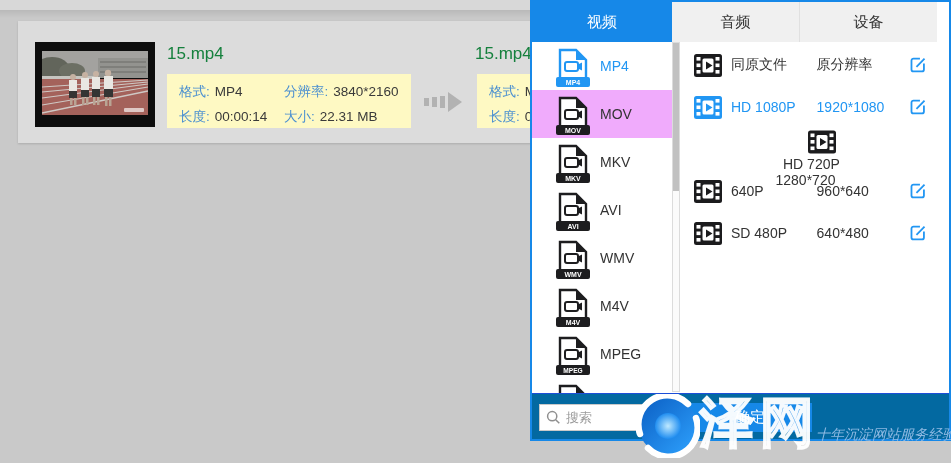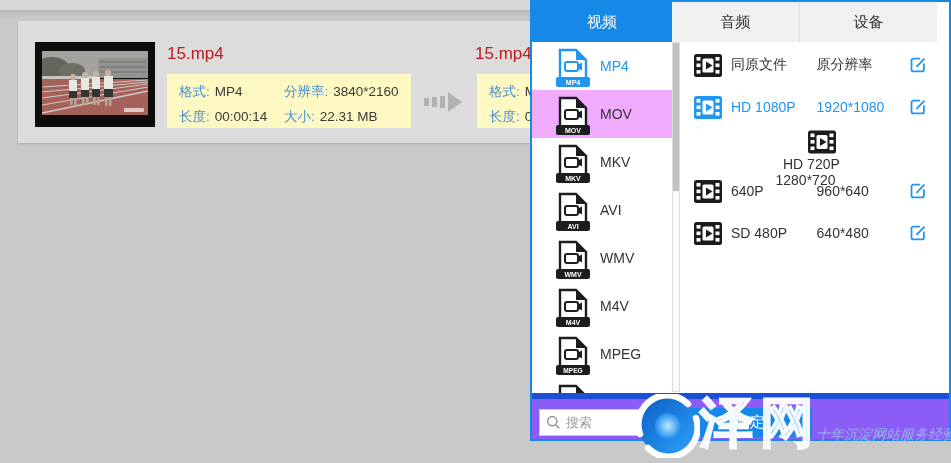--- a/index.html
+++ b/index.html
@@ -12,21 +12,21 @@
   .titlebar { left:0; top:0; width:951px; height:10px; background:#d8d8d8; }
   .titlebar-shadow { left:0; top:10px; width:951px; height:8px;
     background:linear-gradient(#b9b9b9,#c9c9c9); }
 
   .file-card { left:18px; top:21px; width:933px; height:122px; background:#dcdcdc;
     box-shadow:0 1px 2px rgba(0,0,0,.15); z-index:1; }
 
   .thumb { left:35px; top:42px; width:120px; height:85px; background:#0d0d0d; z-index:2; }
   .thumb svg { position:absolute; left:7px; top:9px; }
 
-  .file-title { font-size:17px; color:#b91c1c; z-index:2; white-space:nowrap; }
+  .file-title { font-size:17px; color:#15803d; z-index:2; white-space:nowrap; }
   .src-title { left:167px; top:44px; }
   .tgt-title { left:475px; top:44px; }
 
   .info-box { top:74px; height:54px; background:#fef9c3; z-index:2;
     padding:9px 12px; font-size:13.5px; white-space:nowrap; }
   .src-info { left:167px; width:244px; }
   .tgt-info { left:477px; width:220px; }
   .info-row { display:flex; margin-bottom:7px; }
   .f1 { width:105px; }
   .ilabel { color:#4a8fd0; margin-right:5px; }
@@ -65,21 +65,21 @@
   .q-row { position:absolute; left:0; width:269px; height:42px; display:flex;
     align-items:center; padding-left:14px; cursor:pointer; }
   .q-icon { flex:0 0 28px; color:#1b1b1d; }
   .q-row.selected .q-icon { color:#2196f3; }
   .q-name { margin-left:9px; width:86px; font-size:14px; color:#333; }
   .q-res  { width:92px; font-size:14px; color:#333; }
   .q-row.selected .q-name, .q-row.selected .q-res { color:#2196f3; }
   .q-edit { margin-left:auto; margin-right:21px; color:#2196f3; cursor:pointer; }
 
   .bottombar { position:absolute; left:0; top:391px; width:417px; height:46px;
-    background:#8b5cf6; border-top:6px solid #1d4ed8; }
+    background:#0369a1; border-top:1px solid #1d4ed8; }
   .search-wrap { position:absolute; left:7px; top:10px; width:129px; height:27px; }
   .search-input { width:129px; height:27px; border:1px solid #c9c9c9; background:#fff;
     padding:0 6px 0 26px; font-size:13px; color:#555; outline:none; }
   .search-input::placeholder { color:#9a9a9a; }
   .search-ico { position:absolute; left:7px; top:6px; }
   .ok-btn { position:absolute; left:156px; top:9px; width:124px; height:29px;
     background:#1688e8; color:#fff; font-size:15px; border:none; cursor:pointer; }
 
   
   .wm { z-index:30; pointer-events:none; }

